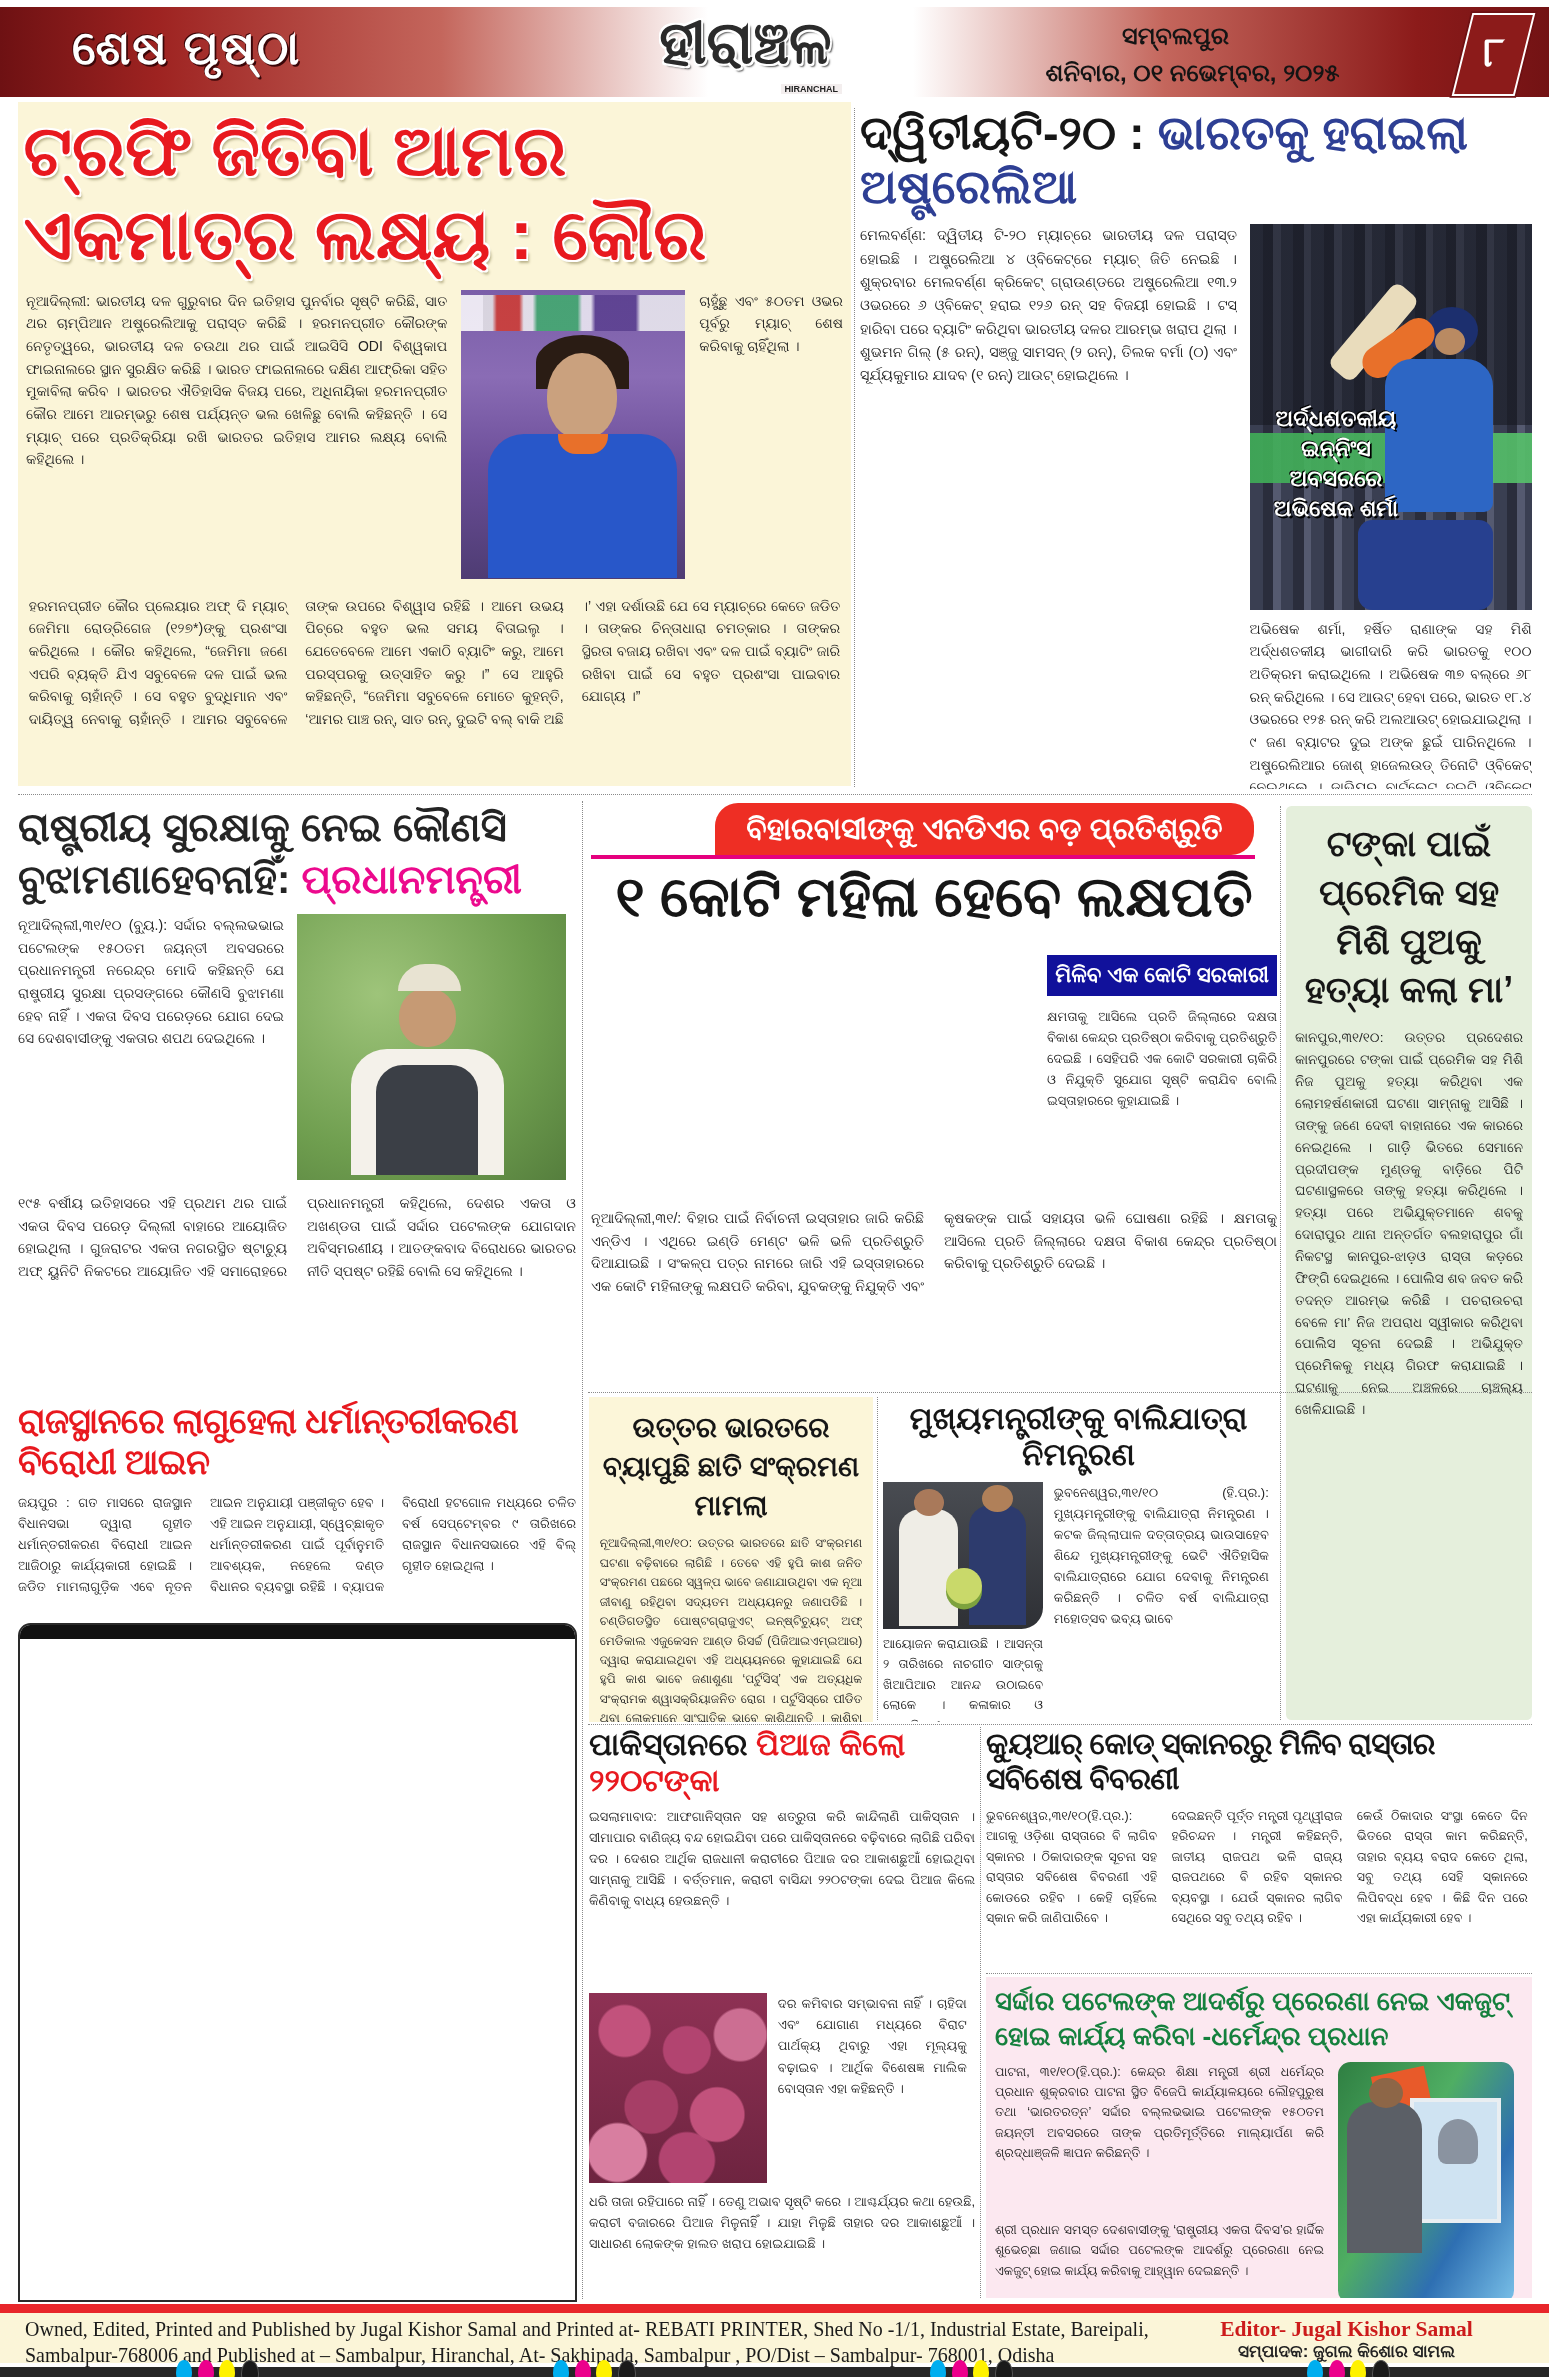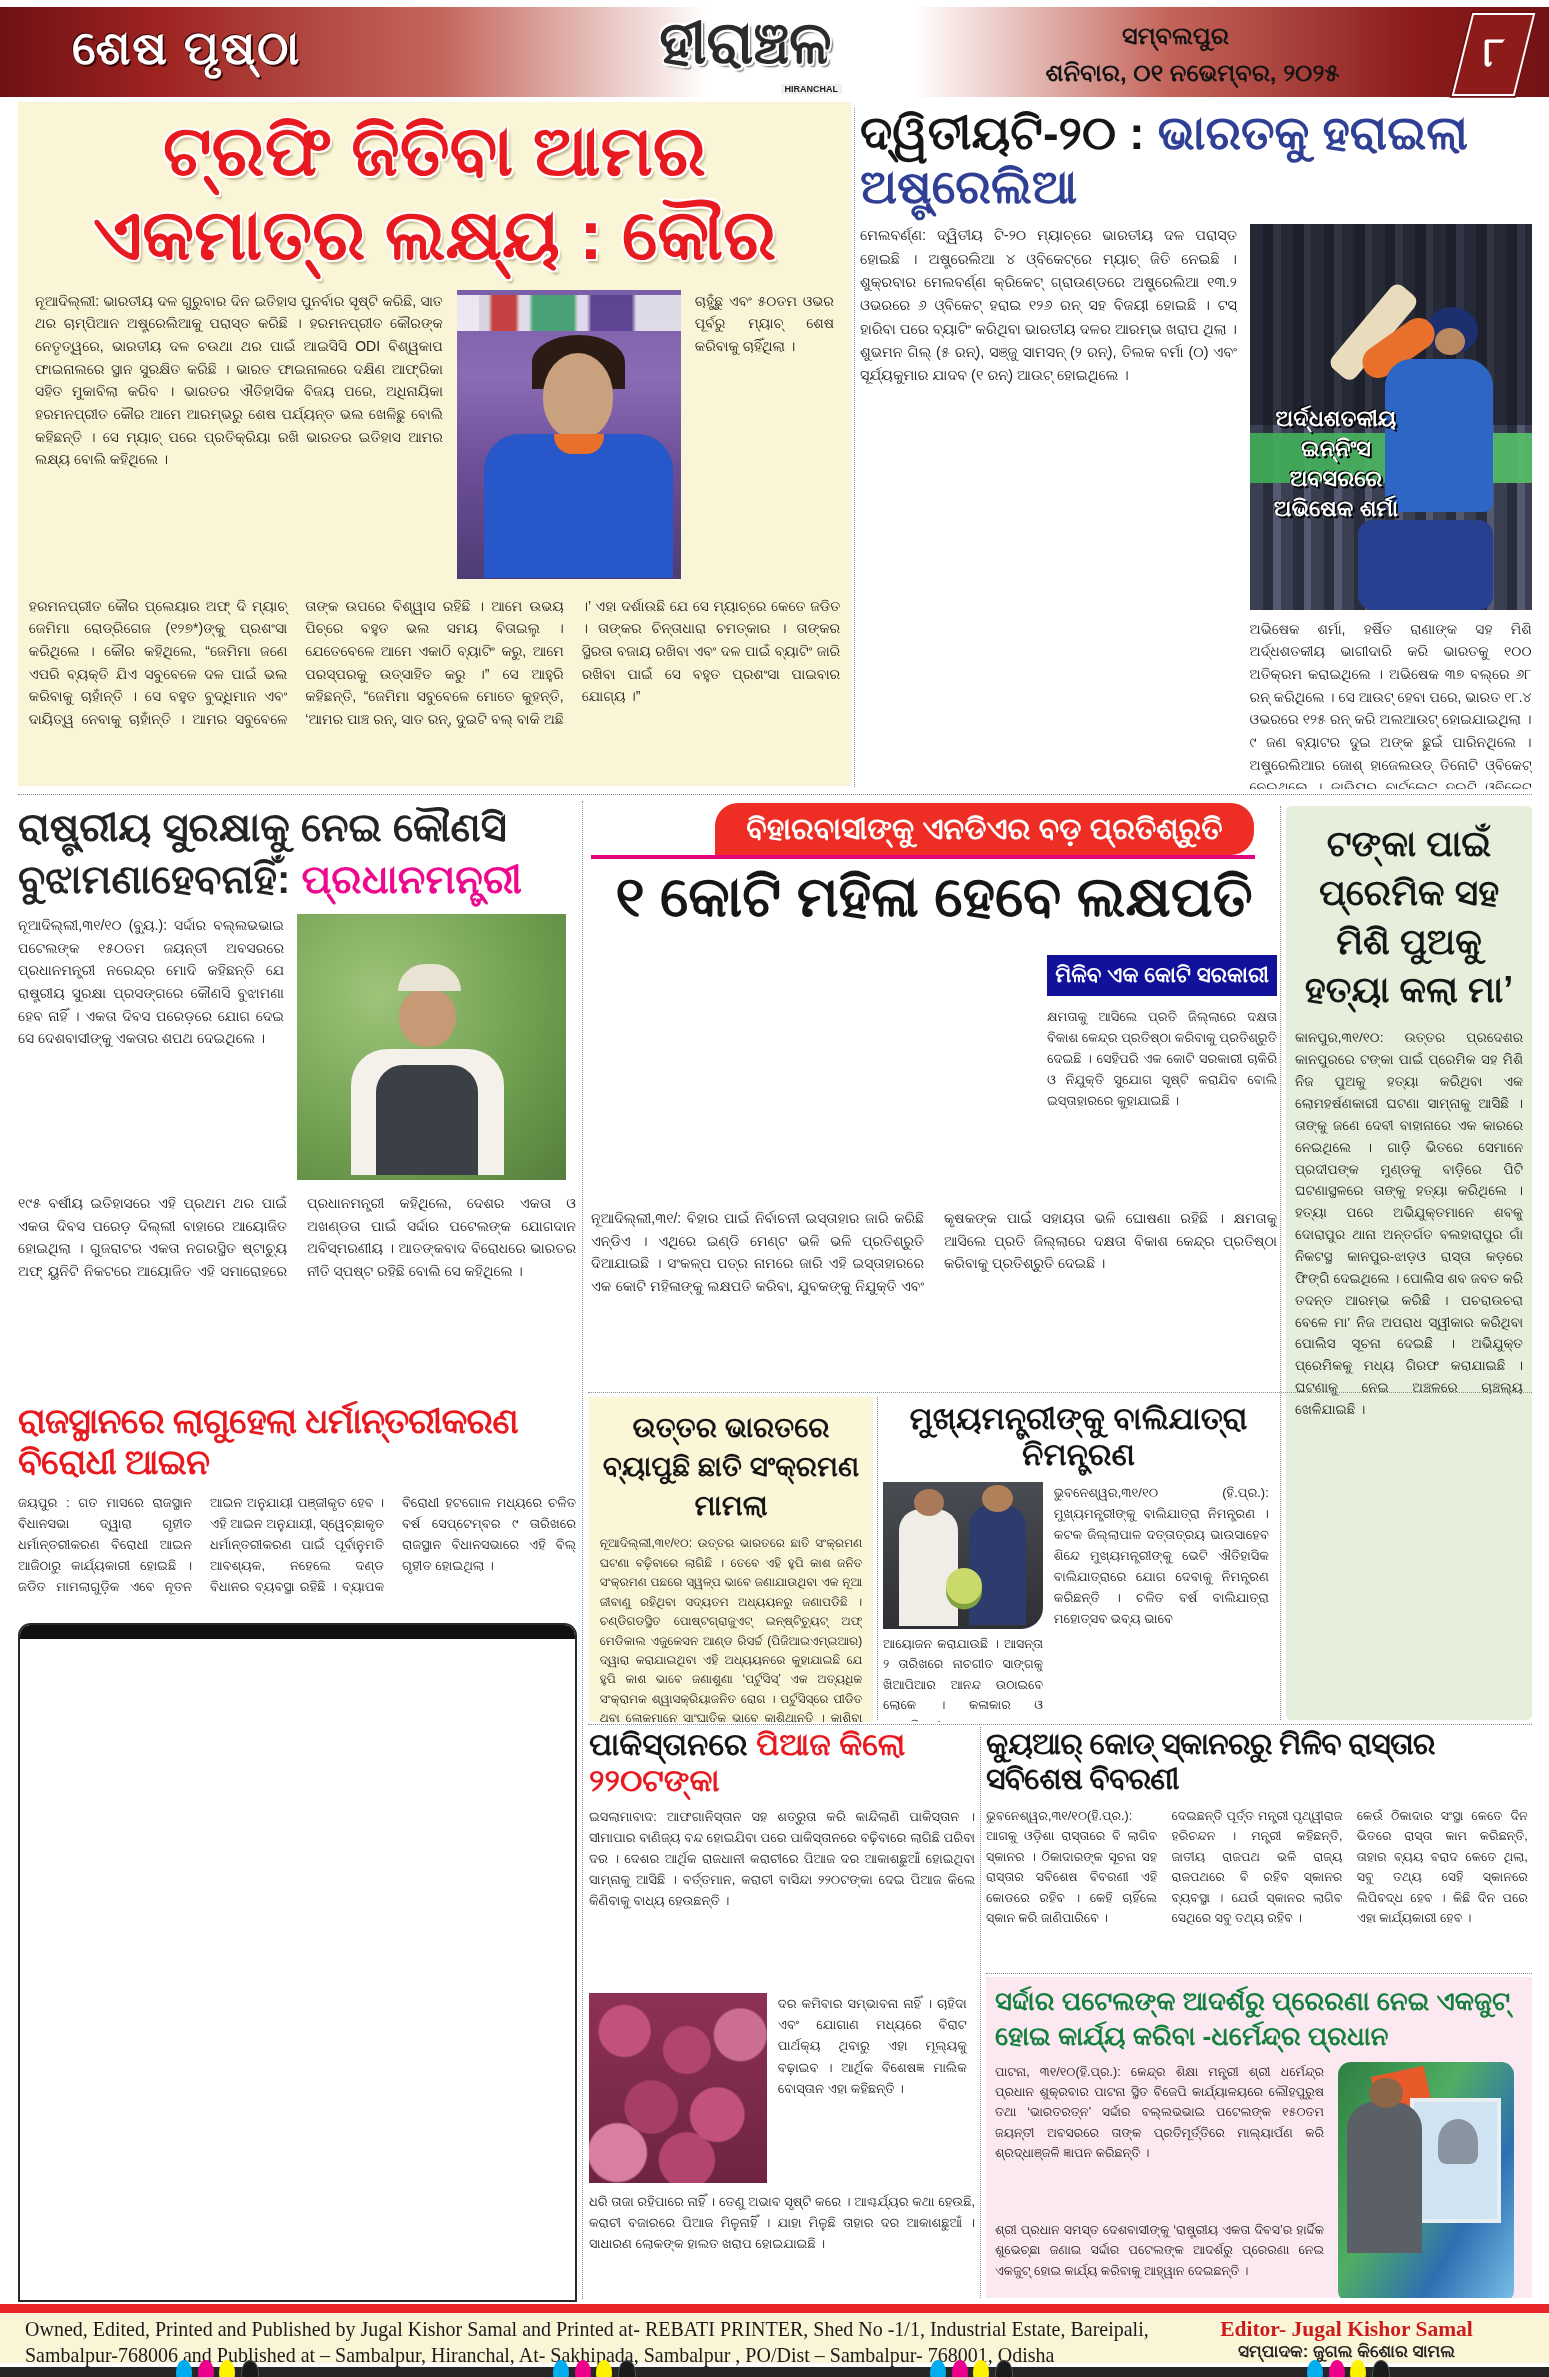--- a/index.html
+++ b/index.html
@@ -19,21 +19,21 @@
     transform:skewX(-14deg);border:2.7px solid #fff;box-shadow:0 0 0 1.8px #6e1113;}
   .pageno{position:absolute;width:100%;top:14.4px;text-align:center;font-size:41px;font-weight:bold;color:#ffffff;transform:skewX(14deg);}
   
   .vdot{position:absolute;border-left:1.8px dotted #8a8a8a;width:0;}
   .hdot{position:absolute;border-top:1.8px dotted #8a8a8a;height:0;}
   .body-txt{font-size:14px;line-height:1.62;text-align:justify;color:#222;overflow:hidden;}
   .cols2{column-count:2;column-gap:20px;}
   .cols3{column-count:3;column-gap:18px;}
   
   #kaur{position:absolute;left:18px;top:102px;width:833px;height:684px;background:#fbf5d8;overflow:hidden;}
-  .kaur-head{margin:7.2px 5.4px 12.6px 5.4px;text-align:center;font-size:70px;line-height:1.2;font-weight:bold;color:#e8191f;
+  .kaur-head{margin:7.2px 5.4px 12.6px 5.4px;text-align:left;font-size:70px;line-height:1.2;font-weight:bold;color:#e8191f;
     text-shadow:-1.8px -1.8px 0 #fff,1.8px -1.8px 0 #fff,-1.8px 1.8px 0 #fff,1.8px 1.8px 0 #fff,2.7px 3.6px 2.7px #b9b28a;}
   #t20{position:absolute;left:860px;top:102px;width:672px;height:688px;overflow:hidden;}
   .t20-head{margin:3.6px 0 10.8px 0;text-align:left;font-size:47px;font-weight:bold;line-height:1.15;}
   .t20-head .blk{color:#161616;} .t20-head .blu{color:#2e3f94;}
   .photo{position:relative;overflow:hidden;}
   .photo-caption{position:absolute;left:5.4px;bottom:86px;width:162px;font-size:22.4px;line-height:1.35;font-weight:bold;color:#ffffff;
     text-shadow:1.8px 1.8px 0 #000,-0.9px -0.9px 0 #000;text-align:center;}
   #pm{position:absolute;left:18px;top:801px;width:558px;height:593px;overflow:hidden;}
   .pm-head{font-size:40px;font-weight:bold;line-height:1.3;color:#242424;margin-bottom:9px;}
   .pm-head .pink{color:#ec098d;}
@@ -134,21 +134,21 @@
     <div class="mast-logo-sub">HIRANCHAL</div>
     <div class="mast-city">ସମ୍ବଲପୁର</div>
     <div class="mast-date">ଶନିବାର, ୦୧ ନଭେମ୍ବର, ୨୦୨୫</div>
     <div class="pageno-box">
       <div class="pageno">୮</div>
     </div>
   </div>
 
   <div id="kaur">
     <div class="kaur-head">ଟ୍ରଫି ଜିତିବା ଆମର ଏକମାତ୍ର ଲକ୍ଷ୍ୟ : କୌର</div>
-    <div style="display:flex;gap:14px;padding:0 17px;">
+    <div style="display:flex;gap:14px;padding:0 8px;">
       <div class="body-txt" style="width:422px;height:296px;">ନୂଆଦିଲ୍ଲୀ: ଭାରତୀୟ ଦଳ ଗୁରୁବାର ଦିନ ଇତିହାସ ପୁନର୍ବାର ସୃଷ୍ଟି କରିଛି, ସାତ ଥର ଚାମ୍ପିଆନ ଅଷ୍ଟ୍ରେଲିଆକୁ ପରାସ୍ତ କରିଛି । ହରମନପ୍ରୀତ କୌରଙ୍କ ନେତୃତ୍ୱରେ, ଭାରତୀୟ ଦଳ ଚଉଥା ଥର ପାଇଁ ଆଇସିସି ODI ବିଶ୍ୱକାପ ଫାଇନାଲରେ ସ୍ଥାନ ସୁରକ୍ଷିତ କରିଛି । ଭାରତ ଫାଇନାଲରେ ଦକ୍ଷିଣ ଆଫ୍ରିକା ସହିତ ମୁକାବିଲା କରିବ । ଭାରତର ଐତିହାସିକ ବିଜୟ ପରେ, ଅଧିନାୟିକା ହରମନପ୍ରୀତ କୌର ଆମେ ଆରମ୍ଭରୁ ଶେଷ ପର୍ଯ୍ୟନ୍ତ ଭଲ ଖେଳିଛୁ ବୋଲି କହିଛନ୍ତି । ସେ ମ୍ୟାଚ୍ ପରେ ପ୍ରତିକ୍ରିୟା ରଖି ଭାରତର ଇତିହାସ ଆମର ଲକ୍ଷ୍ୟ ବୋଲି କହିଥିଲେ ।</div>
       <div class="photo ph-kaur" style="width:224px;height:289px;flex:none;">
         <div class="chips"></div>
         <div class="hair"></div>
         <div class="face"></div>
         <div class="jersey"></div>
         <div class="collar"></div>
       </div>
       <div class="body-txt" style="width:144px;height:296px;">ଚାହୁଁଛୁ ଏବଂ ୫୦ତମ ଓଭର ପୂର୍ବରୁ ମ୍ୟାଚ୍ ଶେଷ କରିବାକୁ ଚାହିଁଥିଲା ।</div>
     </div>

